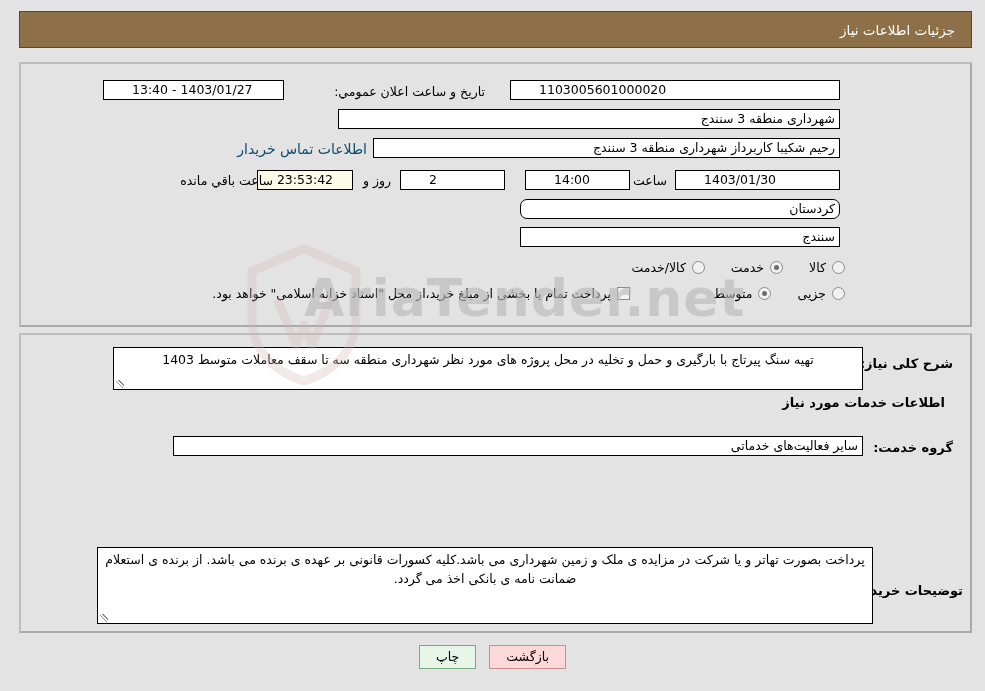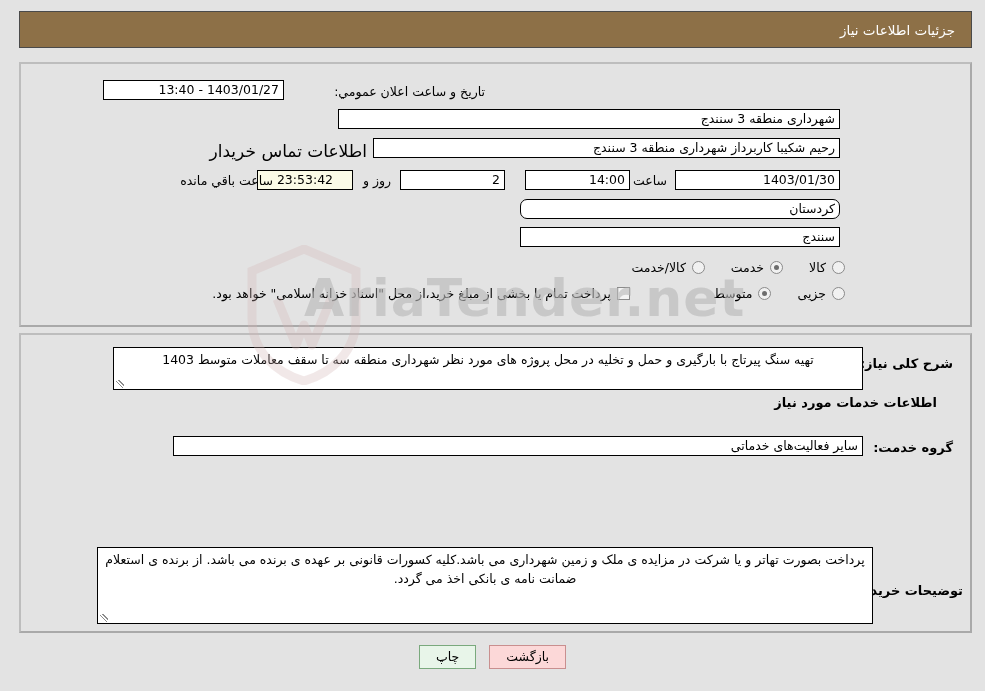--- a/index.html
+++ b/index.html
@@ -89,21 +89,21 @@
     border: 1px solid #000;
     height: 20px;
     line-height: 18px;
     font-size: 12.5px;
     padding: 0 4px;
     color: #000;
     overflow: hidden;
     text-overflow: clip;
     white-space: nowrap;
   }
-  .fld.center { text-align: right; padding-left: 28px; }
+  .fld.center { text-align: left; padding-left: 28px; }
   .fld.right  { text-align: right; }
   .fld.timer  { background: #fbfbe7; text-align: center; }
 
   
   .tlabel {
     position: absolute;
     right: 16px;
     text-align: right;
     font-size: 12.5px;
     width: 120px;
@@ -137,22 +137,22 @@
   .opt {
     display: inline-flex;
     align-items: center;
     gap: 6px;
     font-size: 12.5px;
     margin-left: 26px;
   }
 
   
   .biglink {
-    color: #000000;
-    font-size: 17px;
+    color: #0c4a6e;
+    font-size: 14px;
     text-decoration: none;
     cursor: pointer;
     white-space: nowrap;
   }
 
   
   .ta {
     background: #ffffff;
     border: 1px solid #000;
     font-size: 12.5px;
@@ -240,20 +240,21 @@
     <div class="wm-text">AriaTender.net</div>
   </div>
 
   <div class="titlebar">
     <span class="ttl">جزئیات اطلاعات نیاز</span>
   </div>
 
   <div class="panel" id="panel-top"></div>
 
   <div class="tlabel" style="top:84px;">شماره نیاز:</div>
+  <div class="fld center" style="position:absolute; right:145px; top:80px; width:330px; z-index:3;">1103005601000020</div>
 
   <div style="position:absolute; right:500px; top:84px; font-size:12.5px; z-index:3;">تاریخ و ساعت اعلان عمومي:</div>
   <div class="fld center" style="position:absolute; left:103px; top:80px; width:181px; z-index:3;">1403/01/27 - 13:40</div>
 
   <div class="tlabel" style="top:113px;">نام دستگاه خریدار:</div>
   <div class="fld right" style="position:absolute; right:145px; top:109px; width:502px; z-index:3;">شهرداری منطقه 3 سنندج</div>
 
   <div class="tlabel" style="top:142px;">ایجاد کننده درخواست:</div>
   <div class="fld right" style="position:absolute; right:145px; top:138px; width:467px; z-index:3;">رحیم شکیبا کاربرداز شهرداری منطقه 3 سنندج</div>
   <a class="biglink" style="position:absolute; right:618px; top:141px; z-index:3;">اطلاعات تماس خریدار</a>
@@ -308,21 +309,21 @@
       <span class="checkbox"></span>
       <span>پرداخت تمام یا بخشی از مبلغ خرید،از محل "اسناد خزانه اسلامی" خواهد بود.</span>
     </span>
   </div>
 
   <div class="panel" id="panel-mid"></div>
 
   <div style="position:absolute; right:32px; top:356px; font-size:13px; font-weight:bold; z-index:3;">شرح کلی نیاز:</div>
   <div class="ta" style="position:absolute; right:122px; top:347px; width:750px; height:43px; z-index:3;">تهیه سنگ پیرتاج با بارگیری و حمل و تخلیه در محل پروژه های مورد نظر شهرداری منطقه سه تا سقف معاملات متوسط 1403</div>
 
-  <div class="sechead" style="right:48px; top:395px; z-index:3;">اطلاعات خدمات مورد نیاز</div>
+  <div class="sechead" style="right:40px; top:395px; z-index:3;">اطلاعات خدمات مورد نیاز</div>
 
   <div style="position:absolute; right:32px; top:440px; font-size:13px; font-weight:bold; z-index:3;">گروه خدمت:</div>
   <div class="fld right" style="position:absolute; right:122px; top:436px; width:690px; z-index:3;">سایر فعالیت‌های خدماتی</div>
 
   <table class="grid" style="right:44px; top:478px; width:896px;">
     <thead>
       <tr>
         <th style="width:34px;">ردیف</th>
         <th style="width:160px;">کد خدمت</th>
         <th>نام خدمت</th>

